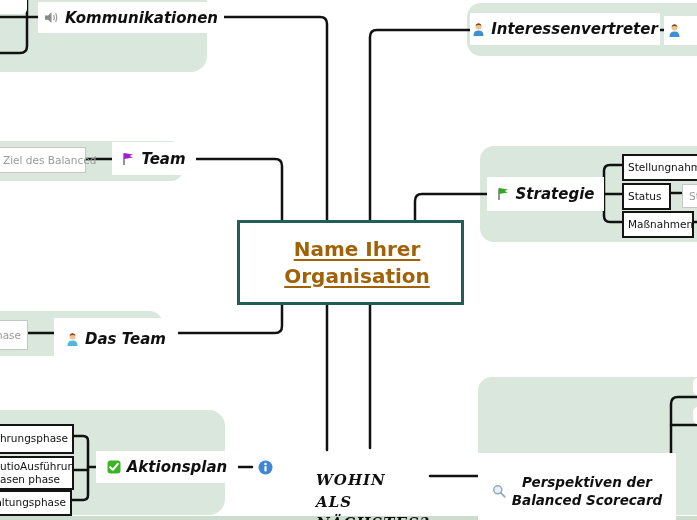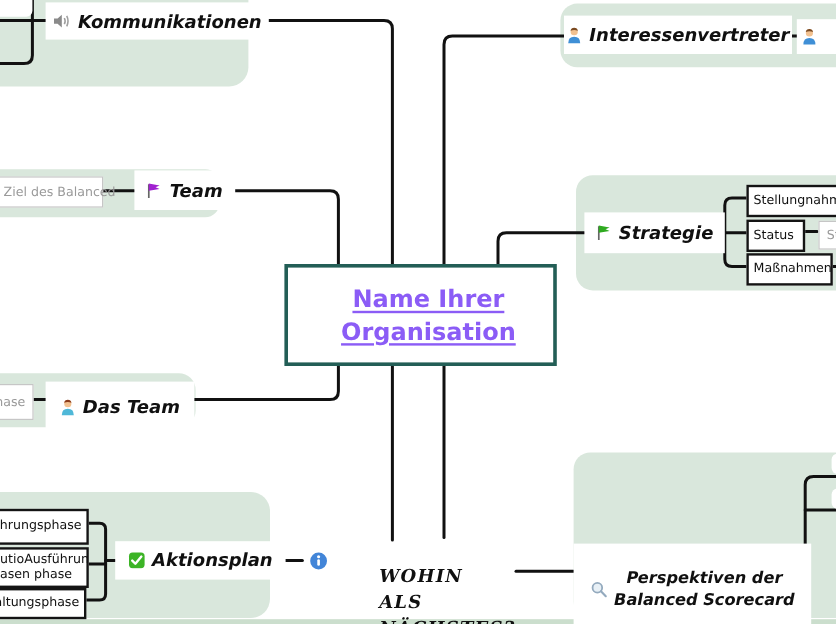--- a/index.html
+++ b/index.html
@@ -9,21 +9,21 @@
   }
   .boundary{position:absolute;background:#d9e7dc;border-radius:16px;}
   svg.wires{position:absolute;left:0;top:0;pointer-events:none;}
   .node{position:absolute;background:#fff;display:flex;align-items:center;}
   .topicbox{gap:6px;padding:0 10px;justify-content:center;}
   .topiclabel{font-weight:bold;font-style:italic;font-size:15px;color:#101010;white-space:nowrap;}
   .central{
     border:3px solid #235e56;justify-content:center;text-align:center;
   }
   .centrallabel{
-    font-weight:bold;font-size:20px;line-height:1.35;color:#8b5cf6;
+    font-weight:bold;font-size:20px;line-height:1.35;color:#a16207;
     text-decoration:underline;text-decoration-thickness:2px;text-underline-offset:3px;margin-left:13px;
   }
   .childbox{border:2px solid #141414;font-size:10.5px;color:#111;background:#fff;
     display:flex;align-items:center;padding:1px 4px;line-height:1.25;}
   .ghost{position:absolute;background:#fff;border:1px solid #c6c6c6;color:#9a9a9a;
     font-size:10.5px;display:flex;align-items:center;padding:1px 6px;white-space:nowrap;}
   .pre{white-space:pre-line;}
   .floating{
     position:absolute;font-family:"DejaVu Serif","Liberation Serif",serif;
     font-weight:bold;font-style:italic;font-size:15px;letter-spacing:1px;color:#101010;
@@ -147,21 +147,21 @@
   </div>
 
   <div class="node central" style="left:237px;top:220px;width:221px;height:79px;">
     <span class="centrallabel pre">Name Ihrer
 Organisation</span>
   </div>
 
   <div class="ghost" style="left:-30px;top:320px;width:44px;height:26px;justify-content:flex-end;">
     <span>phase</span>
   </div>
-  <div class="node topicbox" style="left:38px;top:318px;width:104px;height:42px;text-align:center;">
+  <div class="node topicbox" style="left:54px;top:318px;width:104px;height:42px;text-align:center;">
     <span class="icon">
       <svg width="13" height="15" viewBox="0 0 13 15">
           <path d="M1.5 14 Q1.5 8.6 6.5 8.6 Q11.5 8.6 11.5 14 Z" fill="#4fb8d8"></path>
           <circle cx="6.5" cy="4.4" r="3" fill="#f2c190"></circle>
           <path d="M6.5 1.2 a3.1 3.1 0 0 1 3.05 2.5 q-3.05 -1.4 -6.1 0 A3.1 3.1 0 0 1 6.5 1.2" fill="#8a3a1a"></path>
         </svg>
     </span>
     <span class="topiclabel">Das Team</span>
   </div>
 

